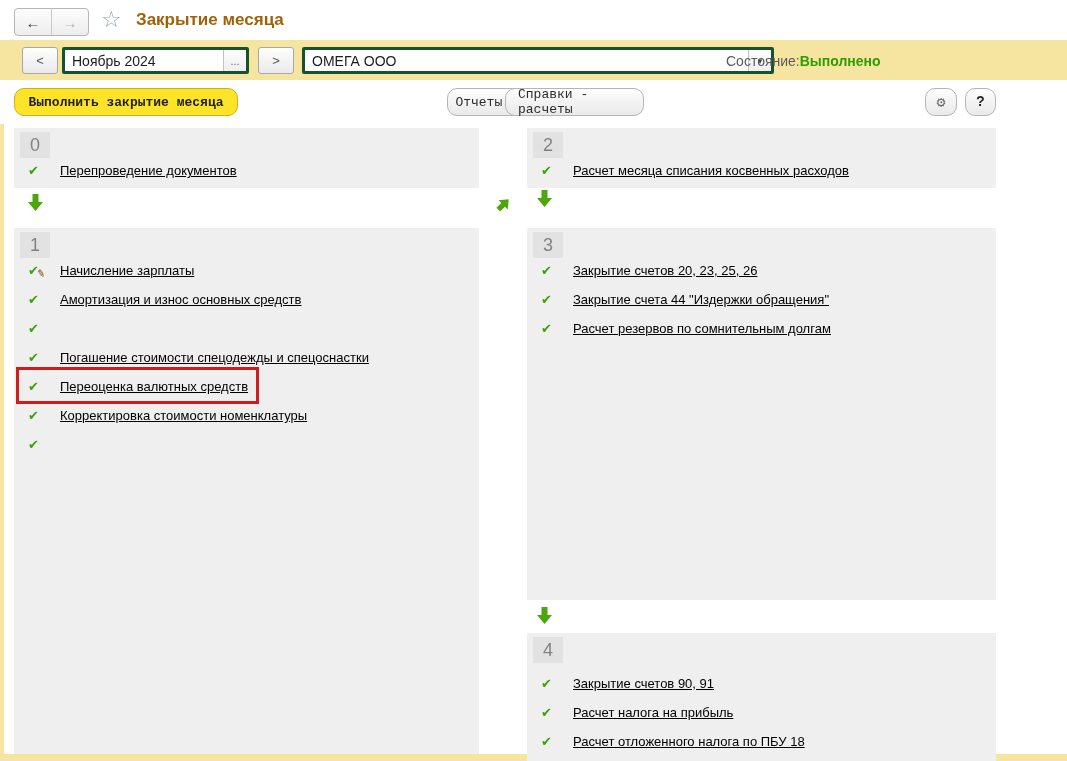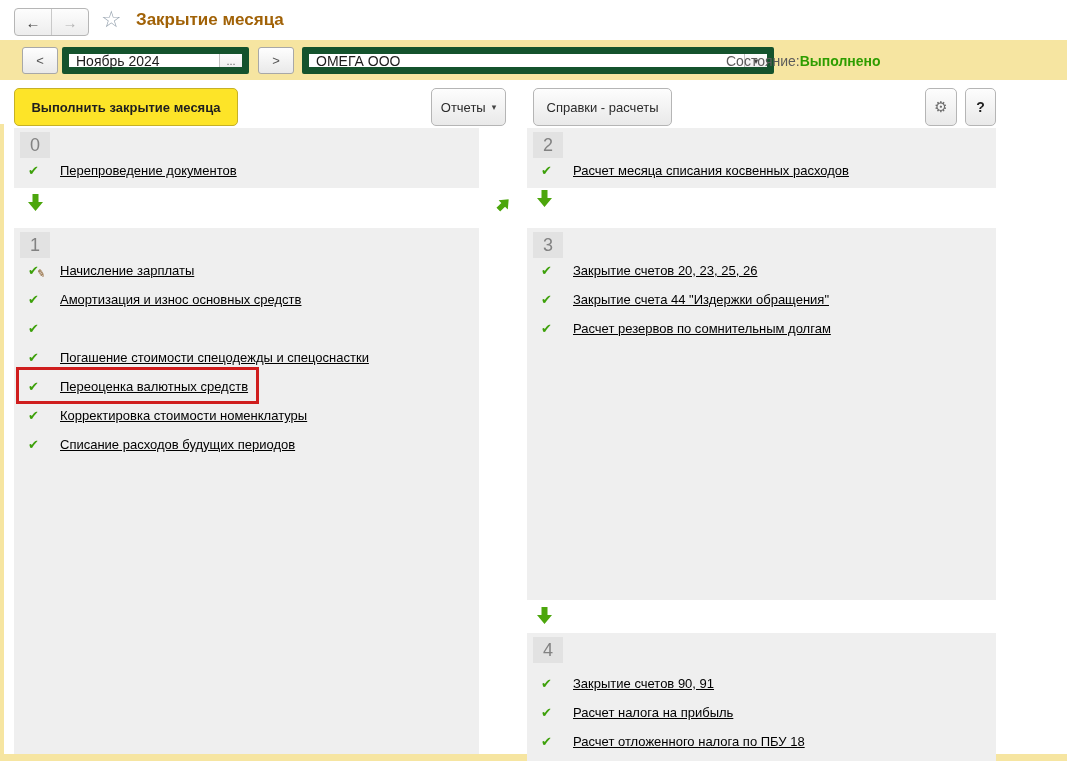--- a/index.html
+++ b/index.html
@@ -18,34 +18,34 @@
   .star{position:absolute;left:101px;top:6px;font-size:23px;color:#9aa6b2;}
   .page-title{position:absolute;left:136px;top:10px;font-size:17px;font-weight:bold;color:#a16207;}
   
   .band{position:absolute;left:0;top:40px;width:1067px;height:40px;background:#f6e5a1;}
   .left-strip{position:absolute;left:0;top:40px;width:4px;height:721px;background:#f6e5a1;}
   .bottom-strip{position:absolute;left:0;top:754px;width:1067px;height:7px;background:#f6e5a1;}
   
   .tb-btn{position:absolute;top:47px;height:27px;background:linear-gradient(#fefefe,#e9e9e9);border:1px solid #a8a8a8;border-radius:3px;display:flex;align-items:center;justify-content:center;font-size:13px;color:#555;box-sizing:border-box;cursor:pointer;}
   .btn-prev{left:22px;width:36px;}
   .btn-next{left:258px;width:36px;}
-  .field{position:absolute;top:47px;height:27px;background:#fff;border:7px solid #14532d;border-radius:2px;box-sizing:border-box;display:flex;align-items:center;}
+  .field{position:absolute;top:47px;height:27px;background:#fff;border:3px solid #14532d;border-radius:2px;box-sizing:border-box;display:flex;align-items:center;}
   .field-period{left:62px;width:187px;}
   .field-org{left:302px;width:472px;}
   .field .val{flex:1;padding:0 7px;font-size:14px;color:#1c1c1c;white-space:nowrap;overflow:hidden;}
   .field .side-btn{width:22px;height:100%;border-left:1px solid #c2c2c2;display:flex;align-items:center;justify-content:center;font-size:11px;color:#666;background:linear-gradient(#fdfdfd,#efefef);cursor:pointer;}
   .status{position:absolute;left:726px;top:53px;font-size:14px;color:#5b5b5b;}
   .status b{color:#2e9d00;font-weight:bold;}
   
   .actions{position:absolute;left:0;top:80px;width:1067px;height:44px;background:#fff;}
-  .act-btn{position:absolute;top:8px;height:38px;border:1px solid #b5b5b5;border-radius:5px;background:linear-gradient(#fdfdfd,#e9e9e9);font-size:13px;color:#2b2b2b;display:flex;align-items:center;justify-content:center;box-sizing:border-box;cursor:pointer;padding:0 12px;}
+  .act-btn{position:absolute;top:8px;height:28px;border:1px solid #b5b5b5;border-radius:10px;background:linear-gradient(#fdfdfd,#e9e9e9);font-size:13px;color:#2b2b2b;display:flex;align-items:center;justify-content:center;box-sizing:border-box;cursor:pointer;padding:0 12px;font-family:Liberation Mono, monospace;}
   .act-primary{left:14px;width:224px;background:#fde428;border-color:#c6b126;font-weight:bold;color:#1f1f1f;}
   .act-cancel{left:246px;width:191px;}
-  .act-reports{left:431px;width:75px;gap:6px;}
-  .act-refs{left:533px;width:139px;}
+  .act-reports{left:447px;width:75px;gap:6px;}
+  .act-refs{left:505px;width:139px;}
   .act-gear{left:925px;width:32px;font-size:15px;color:#6e6e6e;}
   .act-help{left:965px;width:31px;font-size:14px;font-weight:bold;color:#222;}
   .caret{font-size:9px;color:#444;}
   
   .scheme{position:absolute;left:0;top:124px;width:1067px;height:630px;}
   .block{position:absolute;background:#efefef;}
   .blk-s0{left:14px;top:4px;width:465px;height:60px;}
   .blk-s2{left:527px;top:4px;width:469px;height:60px;}
   .blk-s1{left:14px;top:104px;width:465px;height:526px;}
   .blk-s3{left:527px;top:104px;width:469px;height:372px;}
@@ -167,21 +167,20 @@
       <div class="item">
         <span class="check">✔</span>
         <a class="task-link">Переоценка валютных средств</a>
       </div>
       <div class="item">
         <span class="check">✔</span>
         <a class="task-link">Корректировка стоимости номенклатуры</a>
       </div>
       <div class="item">
         <span class="check">✔</span>
-        <a class="task-link">Списание расходов будущих периодов</a>
       </div>
     </div>
     <div class="hl-box"></div>
   </div>
 
   <div class="block blk-s3">
     <div class="badge">3</div>
     <div class="items">
       <div class="item">
         <span class="check">✔</span>

